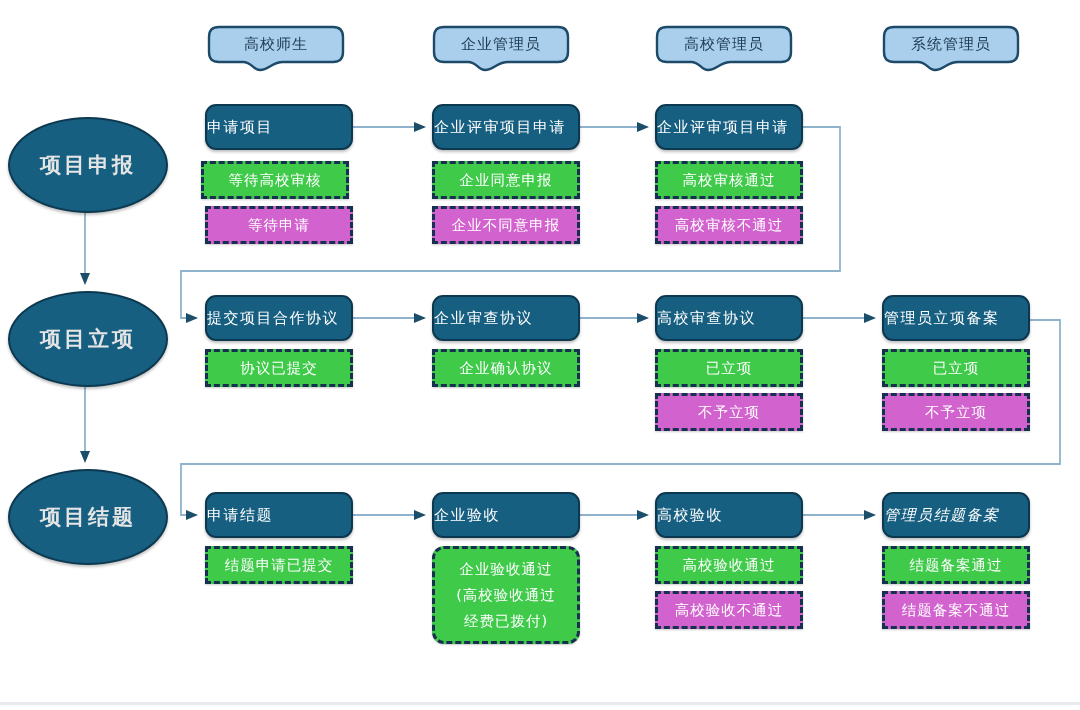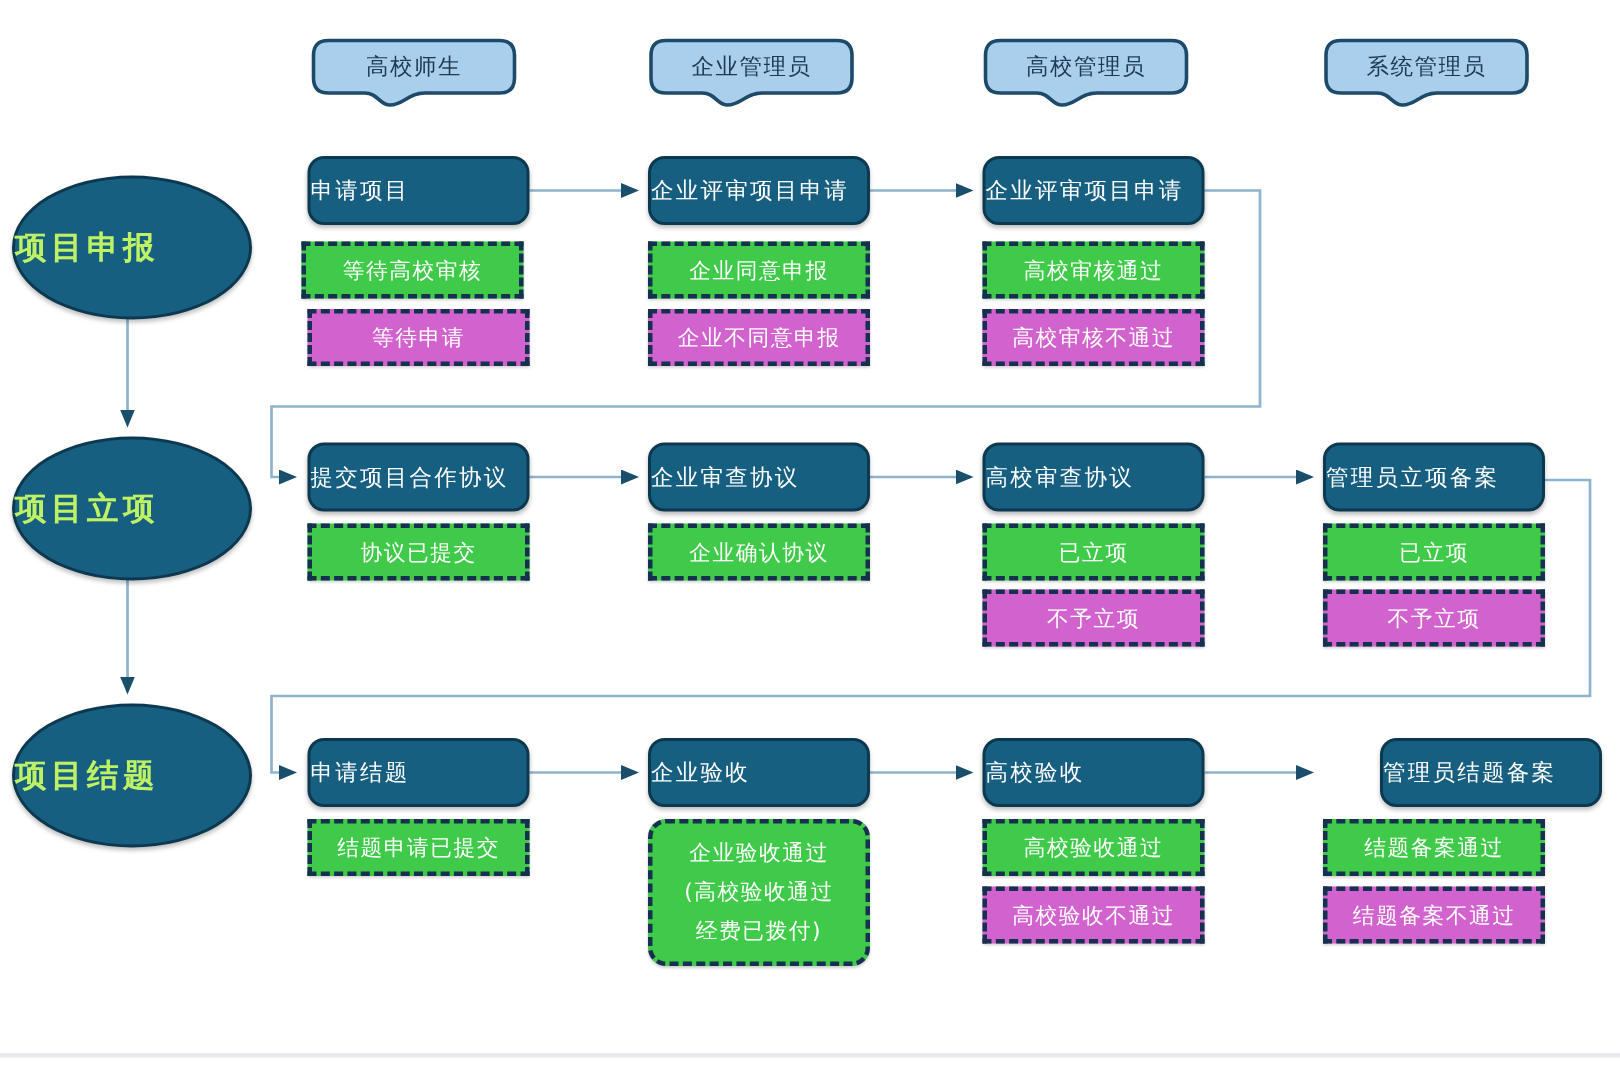--- a/index.html
+++ b/index.html
@@ -21,22 +21,22 @@
   .lane-tag svg{position:absolute;left:0;top:0;}
   .lane-tag .lane-shape{fill:var(--lane-fill);stroke:var(--lane-border);stroke-width:2.4;}
   .lane-tag span{
     position:absolute;left:0;top:2px;width:138px;height:34px;
     display:flex;align-items:center;justify-content:center;
     color:var(--lane-text);font-size:15px;letter-spacing:1px;
   }
   .phase{
     position:absolute;width:156px;height:92px;border-radius:50%;
     background:var(--process-fill);border:2.5px solid var(--process-border);
-    display:flex;align-items:center;
-    color:#bef264;font-size:21px;font-weight:bold;letter-spacing:3px;
+    display:flex;align-items:center;justify-content:center;
+    color:#e5e5e5;font-size:21px;font-weight:bold;letter-spacing:3px;
     box-shadow:0 2px 3px rgba(0,0,0,.25);
   }
   .proc{
     position:absolute;width:148px;height:46px;border-radius:11px;
     background:var(--process-fill);border:2px solid var(--process-border);
     display:flex;align-items:center;justify-content:flex-start;
     color:#fff;font-size:15px;letter-spacing:1.5px;box-sizing:border-box;
     box-shadow:0 2px 3px rgba(0,0,0,.25);
   }
   .st{
@@ -194,21 +194,21 @@
   <div class="proc" style="left:655px;top:492px;">
       <span>高校验收</span>
     </div>
   <div class="st green" style="left:655px;top:546px;">
       <span>高校验收通过</span>
     </div>
   <div class="st pink" style="left:655px;top:591px;">
       <span>高校验收不通过</span>
     </div>
 
-  <div class="proc" style="left:920px;top:492px;">
+  <div class="proc" style="left:882px;top:492px;font-style:italic;">
       <span>管理员结题备案</span>
     </div>
   <div class="st green" style="left:882px;top:546px;">
       <span>结题备案通过</span>
     </div>
   <div class="st pink" style="left:882px;top:591px;">
       <span>结题备案不通过</span>
     </div>
 
   <div class="bottom-line"></div>

